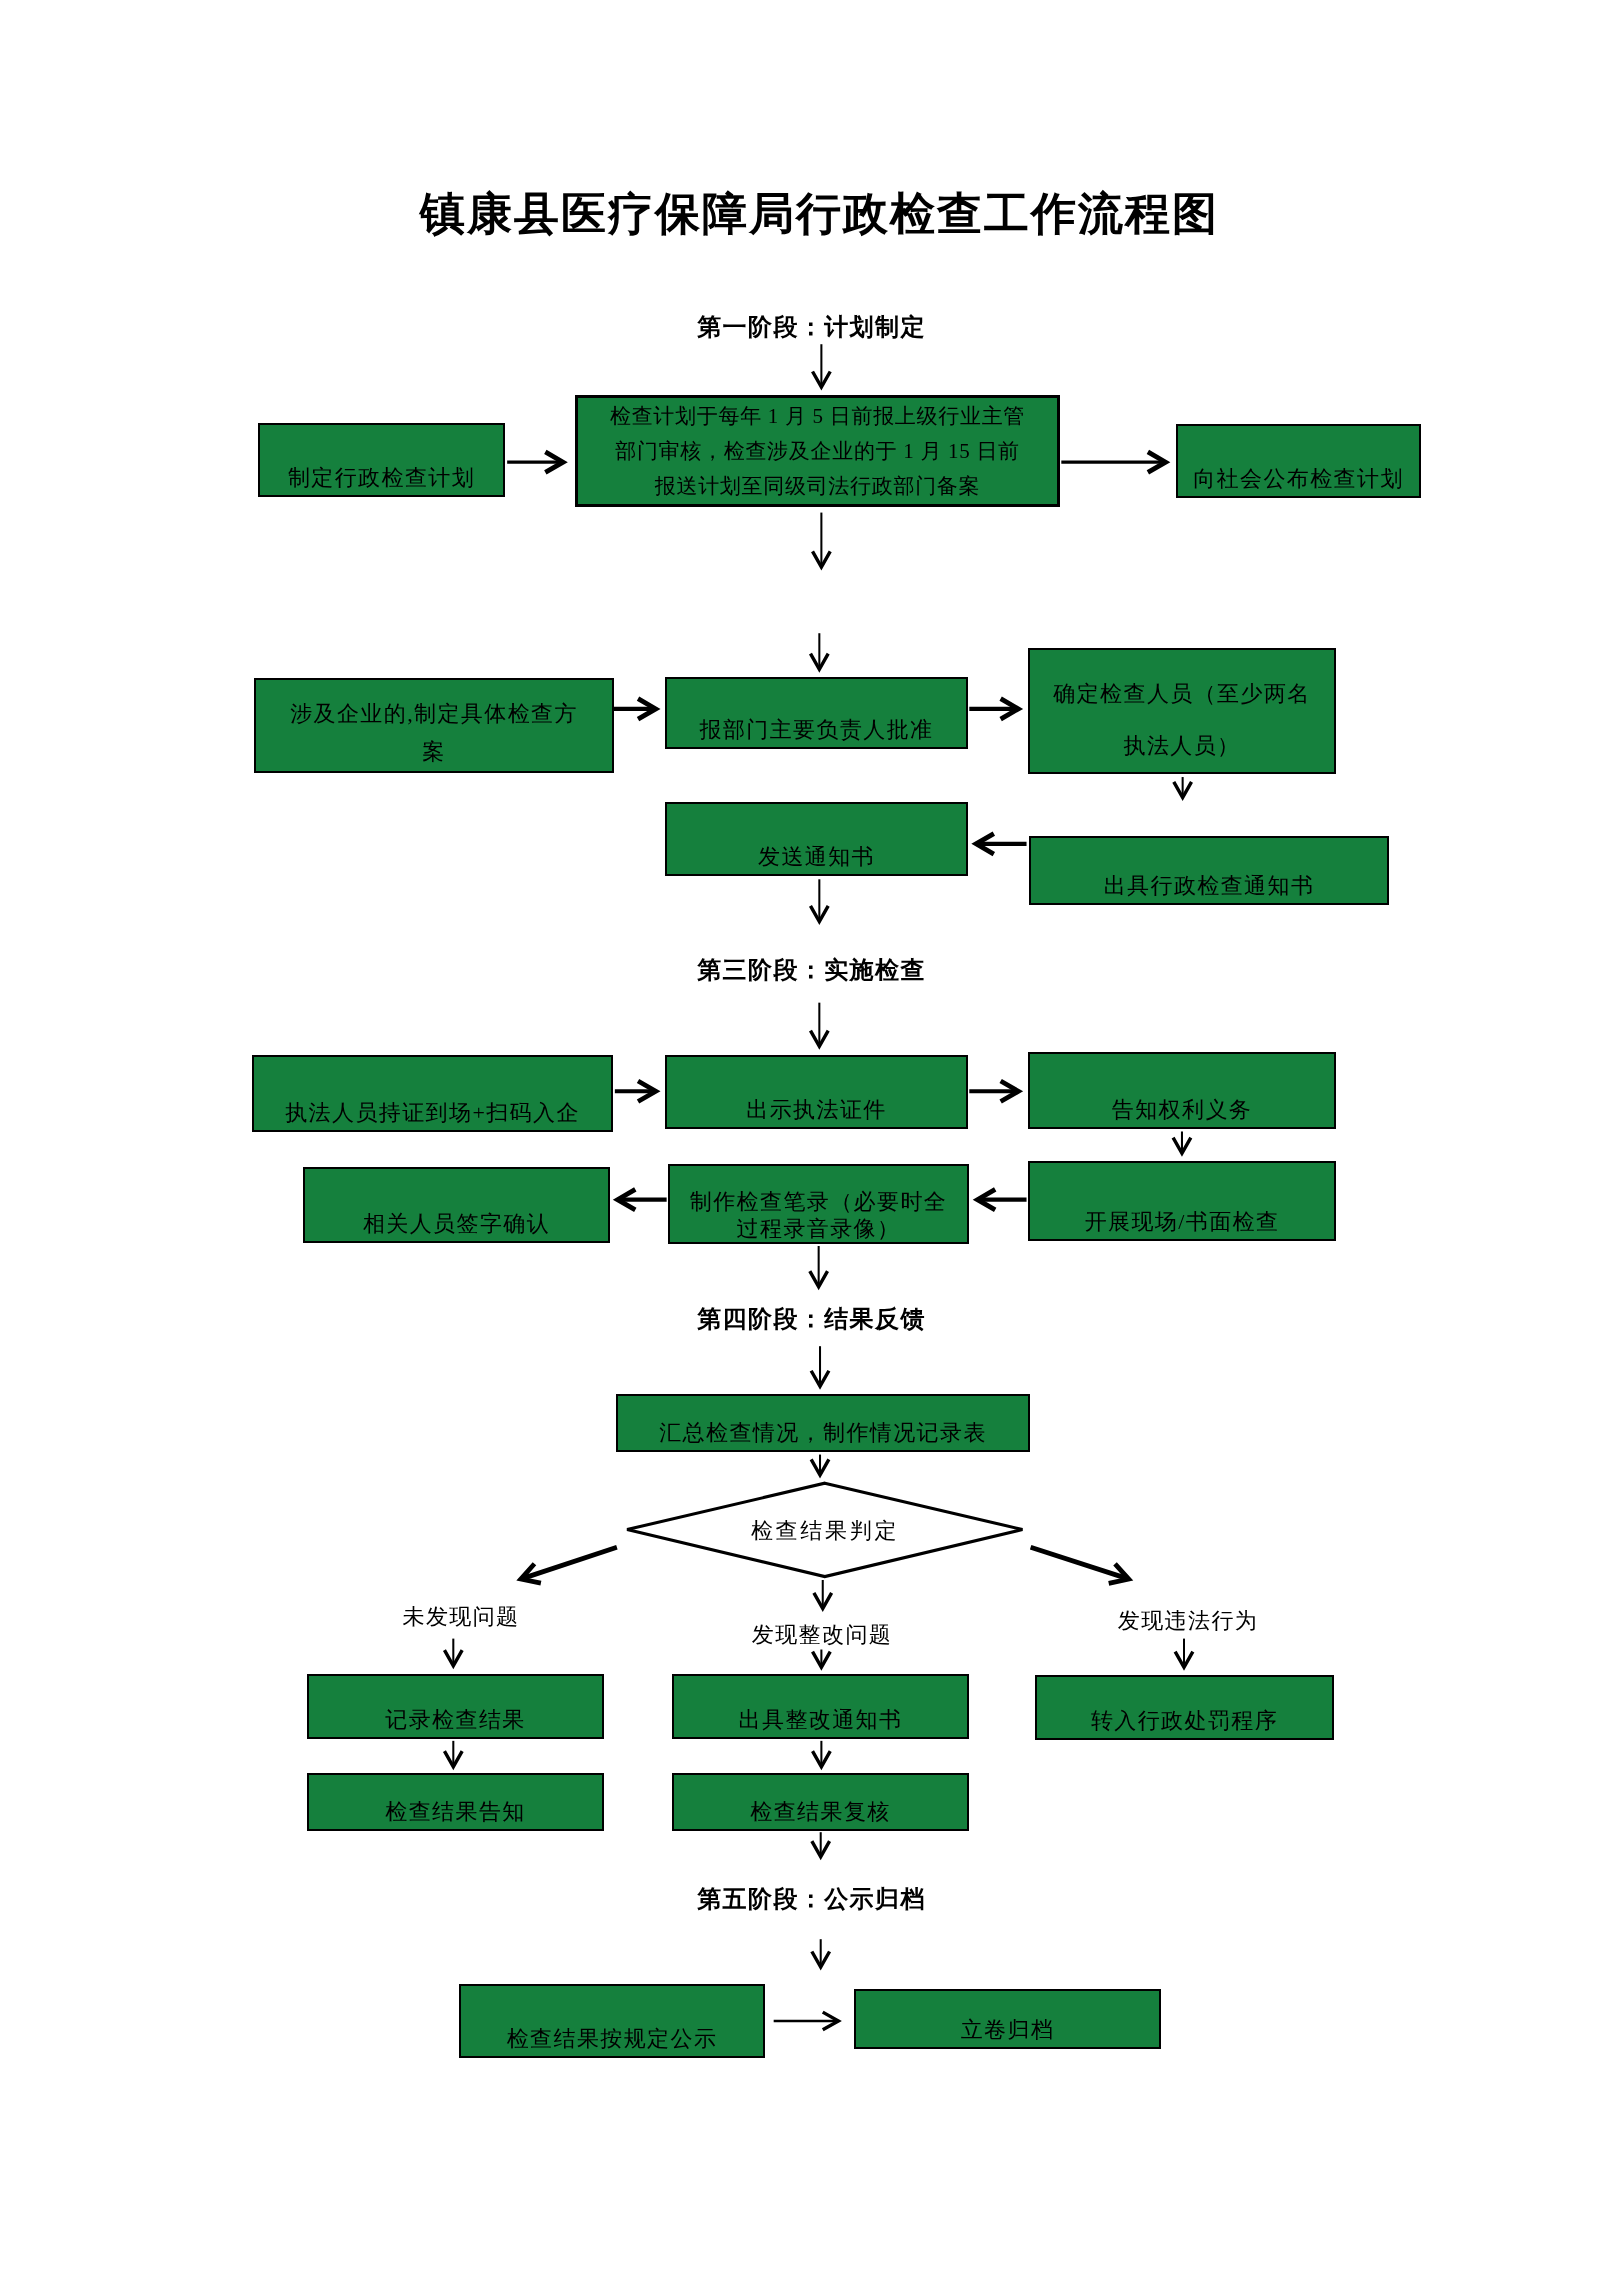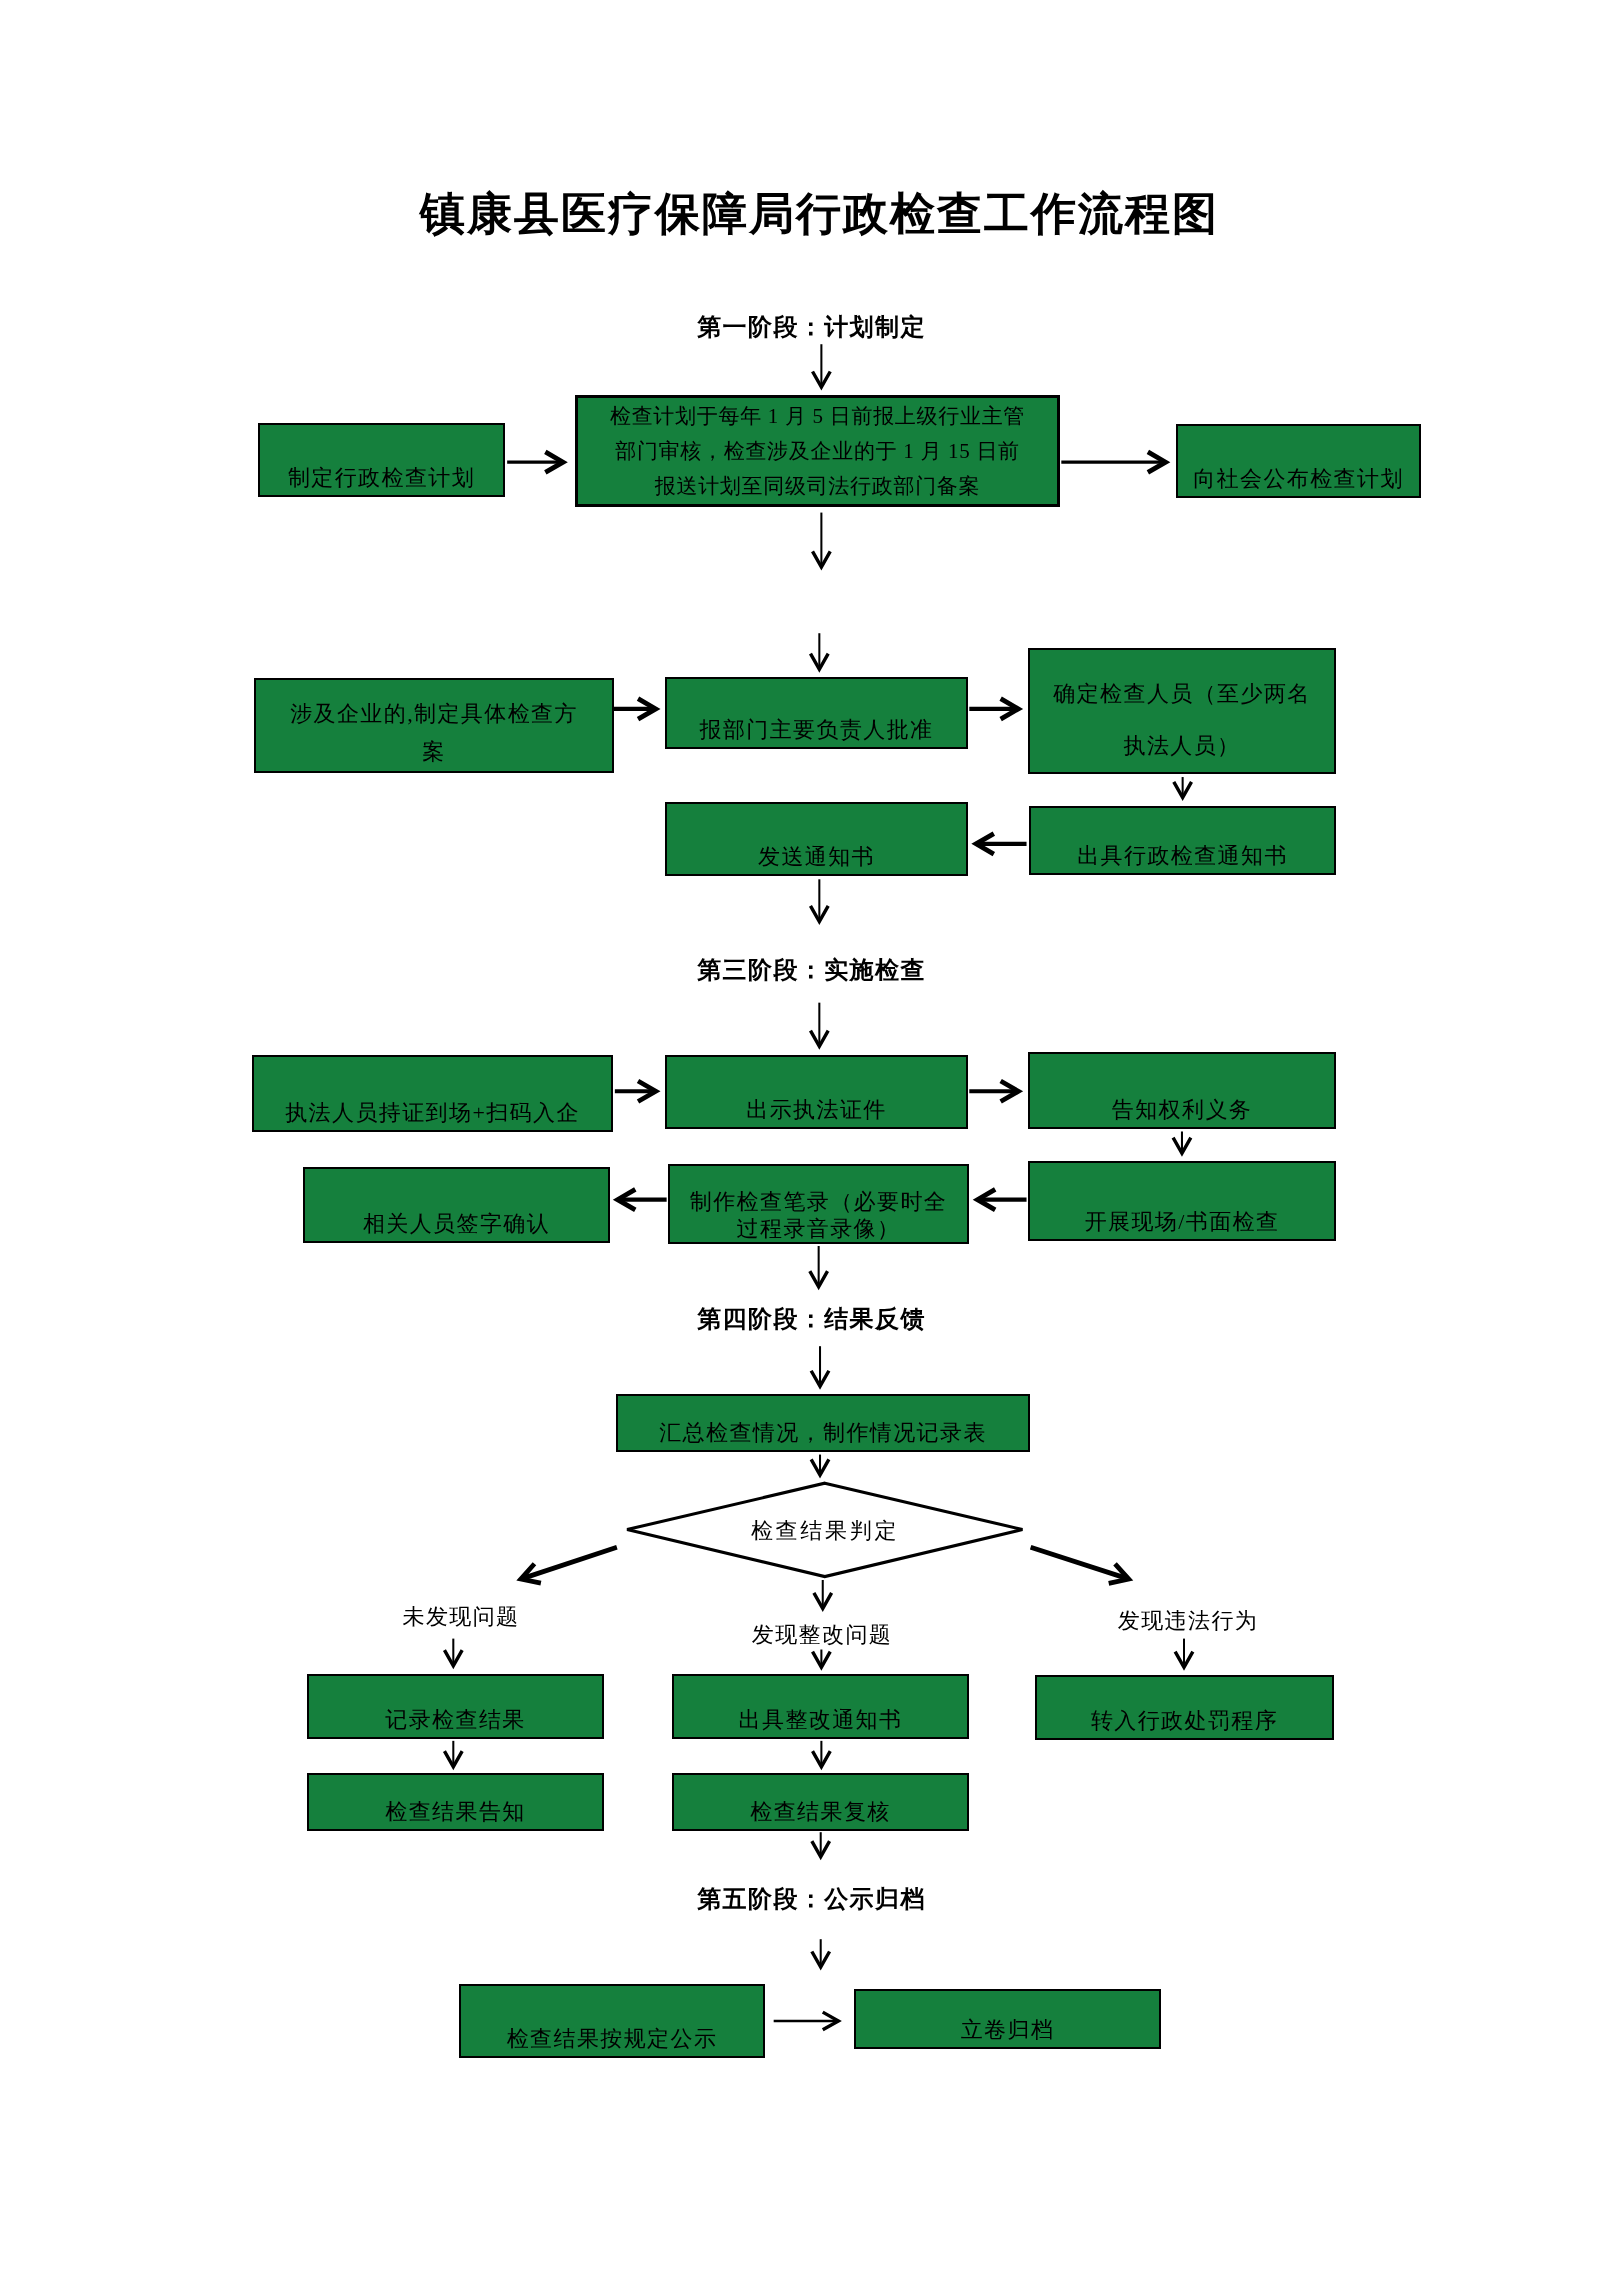--- a/index.html
+++ b/index.html
@@ -161,21 +161,21 @@
   <div class="box" style="left:665px;top:677px;width:303px;height:72px">
       <span>报部门主要负责人批准</span>
     </div>
   <div class="box lh-wide" style="left:1028px;top:648px;width:308px;height:126px">
       <span>确定检查人员（至少两名
 执法人员）</span>
     </div>
   <div class="box" style="left:665px;top:802px;width:303px;height:74px">
       <span>发送通知书</span>
     </div>
-  <div class="box" style="left:1029px;top:806px;width:307px;height:69px">
+  <div class="box" style="left:1029px;top:836px;width:360px;height:69px">
       <span>出具行政检查通知书</span>
     </div>
 
   <div class="box" style="left:252px;top:1055px;width:361px;height:77px">
       <span>执法人员持证到场+扫码入企</span>
     </div>
   <div class="box" style="left:665px;top:1055px;width:303px;height:74px">
       <span>出示执法证件</span>
     </div>
   <div class="box" style="left:1028px;top:1052px;width:308px;height:77px">

